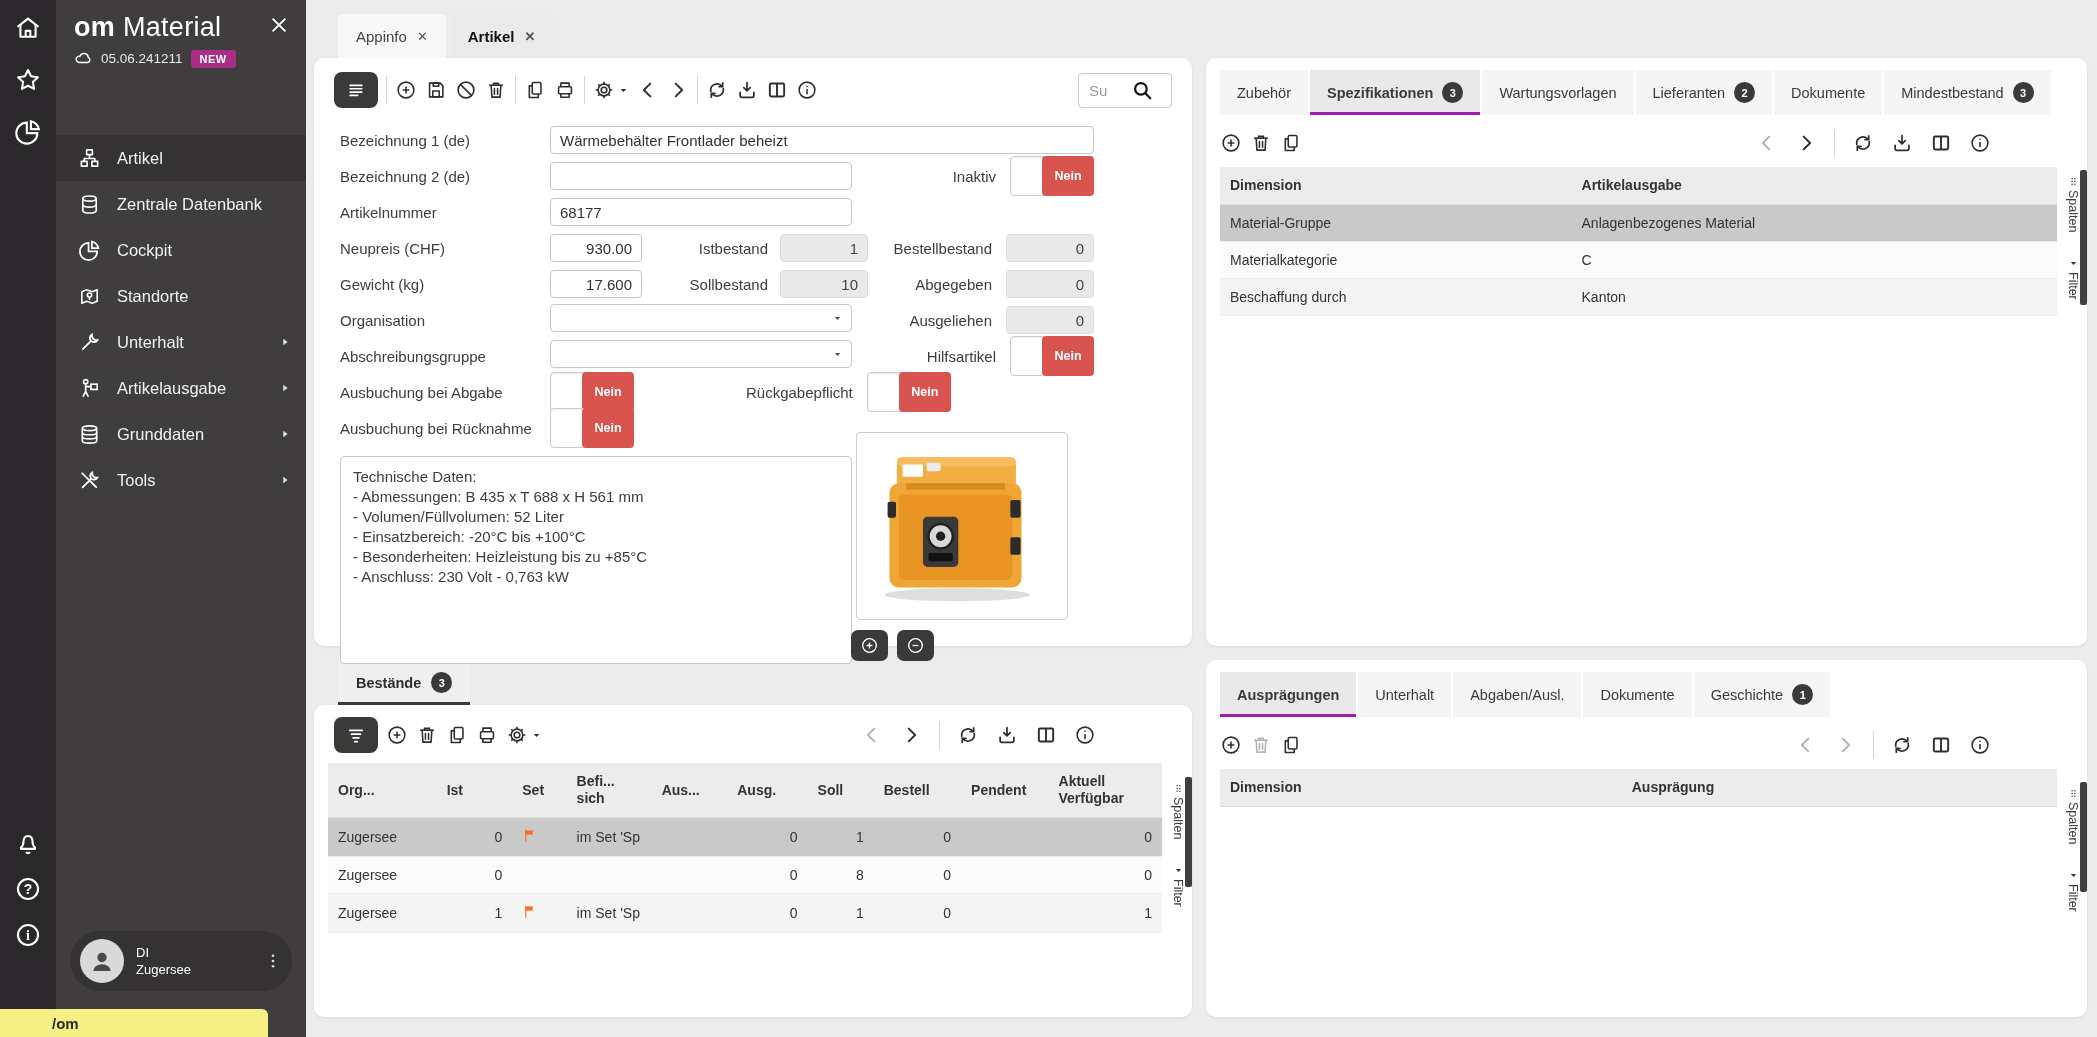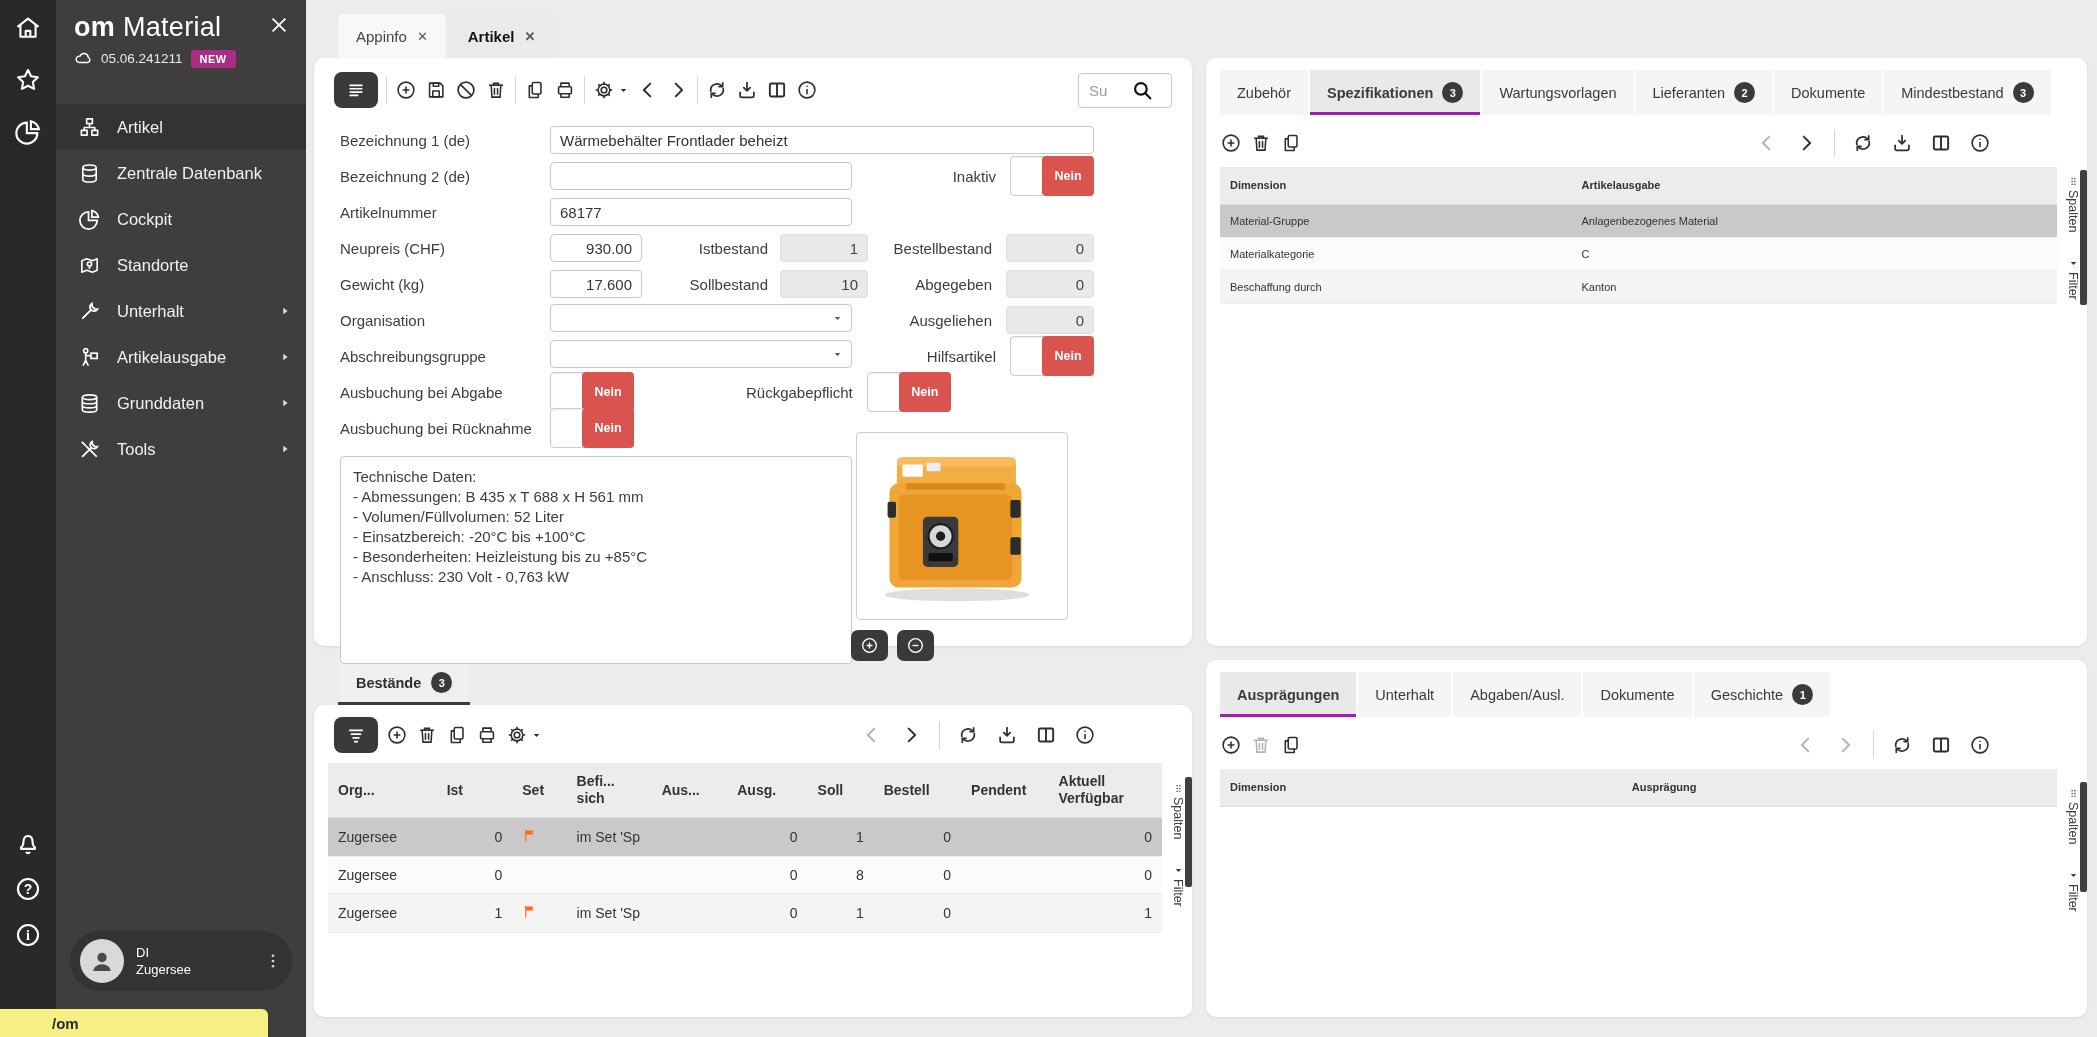--- a/index.html
+++ b/index.html
@@ -11,21 +11,21 @@
 
   
   .rail{width:56px;background:#2a282a;display:flex;flex-direction:column;align-items:center;
         padding:14px 0 70px 0;flex:0 0 auto;z-index:3;}
   .rail .ricon{width:28px;height:28px;color:#fff;margin-bottom:24px;cursor:pointer;}
   .rail-bottom{margin-top:auto;display:flex;flex-direction:column;align-items:center;}
   .rail-bottom .ricon{margin-bottom:18px;}
 
   
   .sidebar{width:250px;background:#3f3d3e;color:#f2f2f2;display:flex;flex-direction:column;
-           flex:0 0 auto;z-index:2;position:relative;}
+           flex:0 0 auto;z-index:2;position:relative;gap:31px;}
   .sb-head{padding:12px 16px 10px 18px;position:relative;}
   .sb-title{font-size:27px;letter-spacing:.3px;color:#fff;}
   .sb-title b{font-weight:800;}
   .sb-close{position:absolute;right:16px;top:14px;width:22px;height:22px;color:#fff;cursor:pointer;}
   .sb-ver{display:flex;align-items:center;gap:8px;margin-top:6px;font-size:13.5px;color:#e9e9e9;}
   .sb-ver .cloud{width:19px;height:19px;color:#fff;}
   .new-badge{background:#ab2e86;color:#fff;font-size:11px;font-weight:bold;letter-spacing:.5px;
              padding:3px 9px;border-radius:3px;}
   .menu{margin-top:26px;}
   .mitem{display:flex;align-items:center;height:46px;padding:0 14px 0 22px;font-size:16.5px;
@@ -109,21 +109,21 @@
   
   .panel-tabs{display:flex;gap:2px;padding:12px 14px 0 14px;}
   .ptab{background:#f5f5f5;padding:12px 17px;font-size:14.5px;color:#3a3a3a;display:flex;
         align-items:center;gap:9px;cursor:pointer;white-space:nowrap;}
   .ptab.active{background:#e9e9e9;font-weight:bold;border-bottom:3px solid #a21caf;padding-bottom:9px;}
   .badge{min-width:21px;height:21px;border-radius:11px;background:#3a3a3a;color:#fff;font-size:11px;
          font-weight:bold;display:flex;align-items:center;justify-content:center;padding:0 3px;}
 
   
   .tblwrap{padding:4px 30px 0 14px;}
-  .tbl{width:100%;border-collapse:collapse;font-size:11px;color:#333;table-layout:fixed;}
+  .tbl{width:100%;border-collapse:collapse;font-size:14px;color:#333;table-layout:fixed;}
   .tbl th{background:#ececec;text-align:left;font-weight:bold;padding:10px 10px;
           border-bottom:1px solid #ddd;overflow:hidden;white-space:normal;line-height:17px;}
   .tbl td{padding:10px 10px;border-bottom:1px solid #eee;overflow:hidden;white-space:nowrap;}
   .tbl tr.odd td{background:#fbfbfb;}
   .tbl tr.even td{background:#f4f4f4;}
   .tbl tr.selected td{background:#c9c9c9;}
   .tnum{text-align:right;}
   .flag{width:15px;height:15px;color:#ff6a13;display:inline-flex;}
 
   

